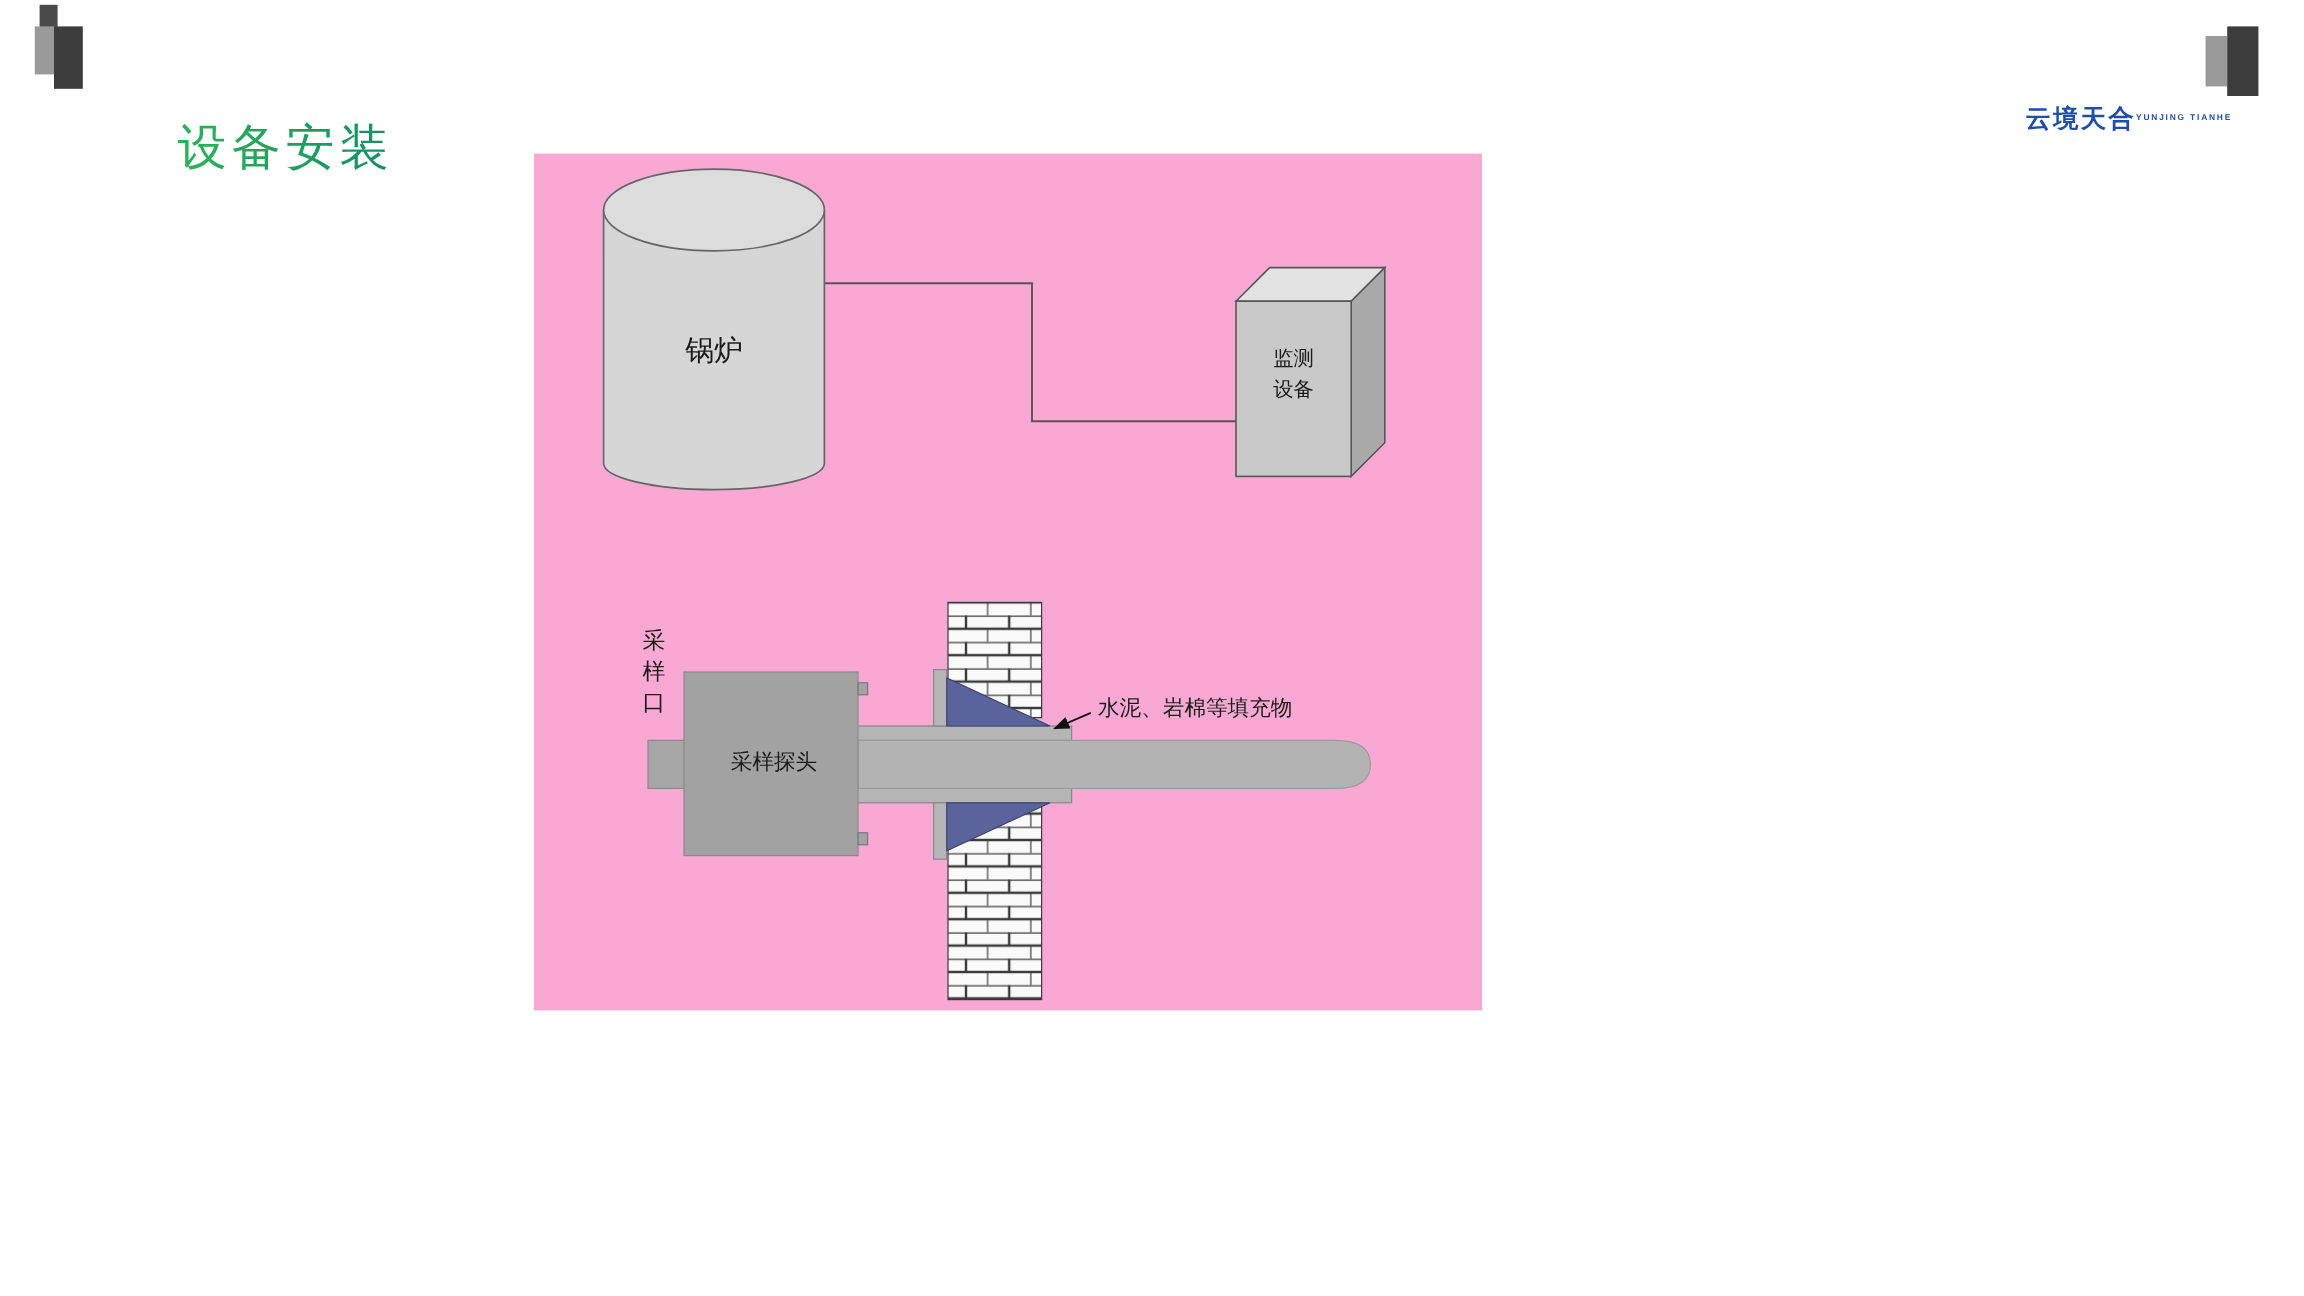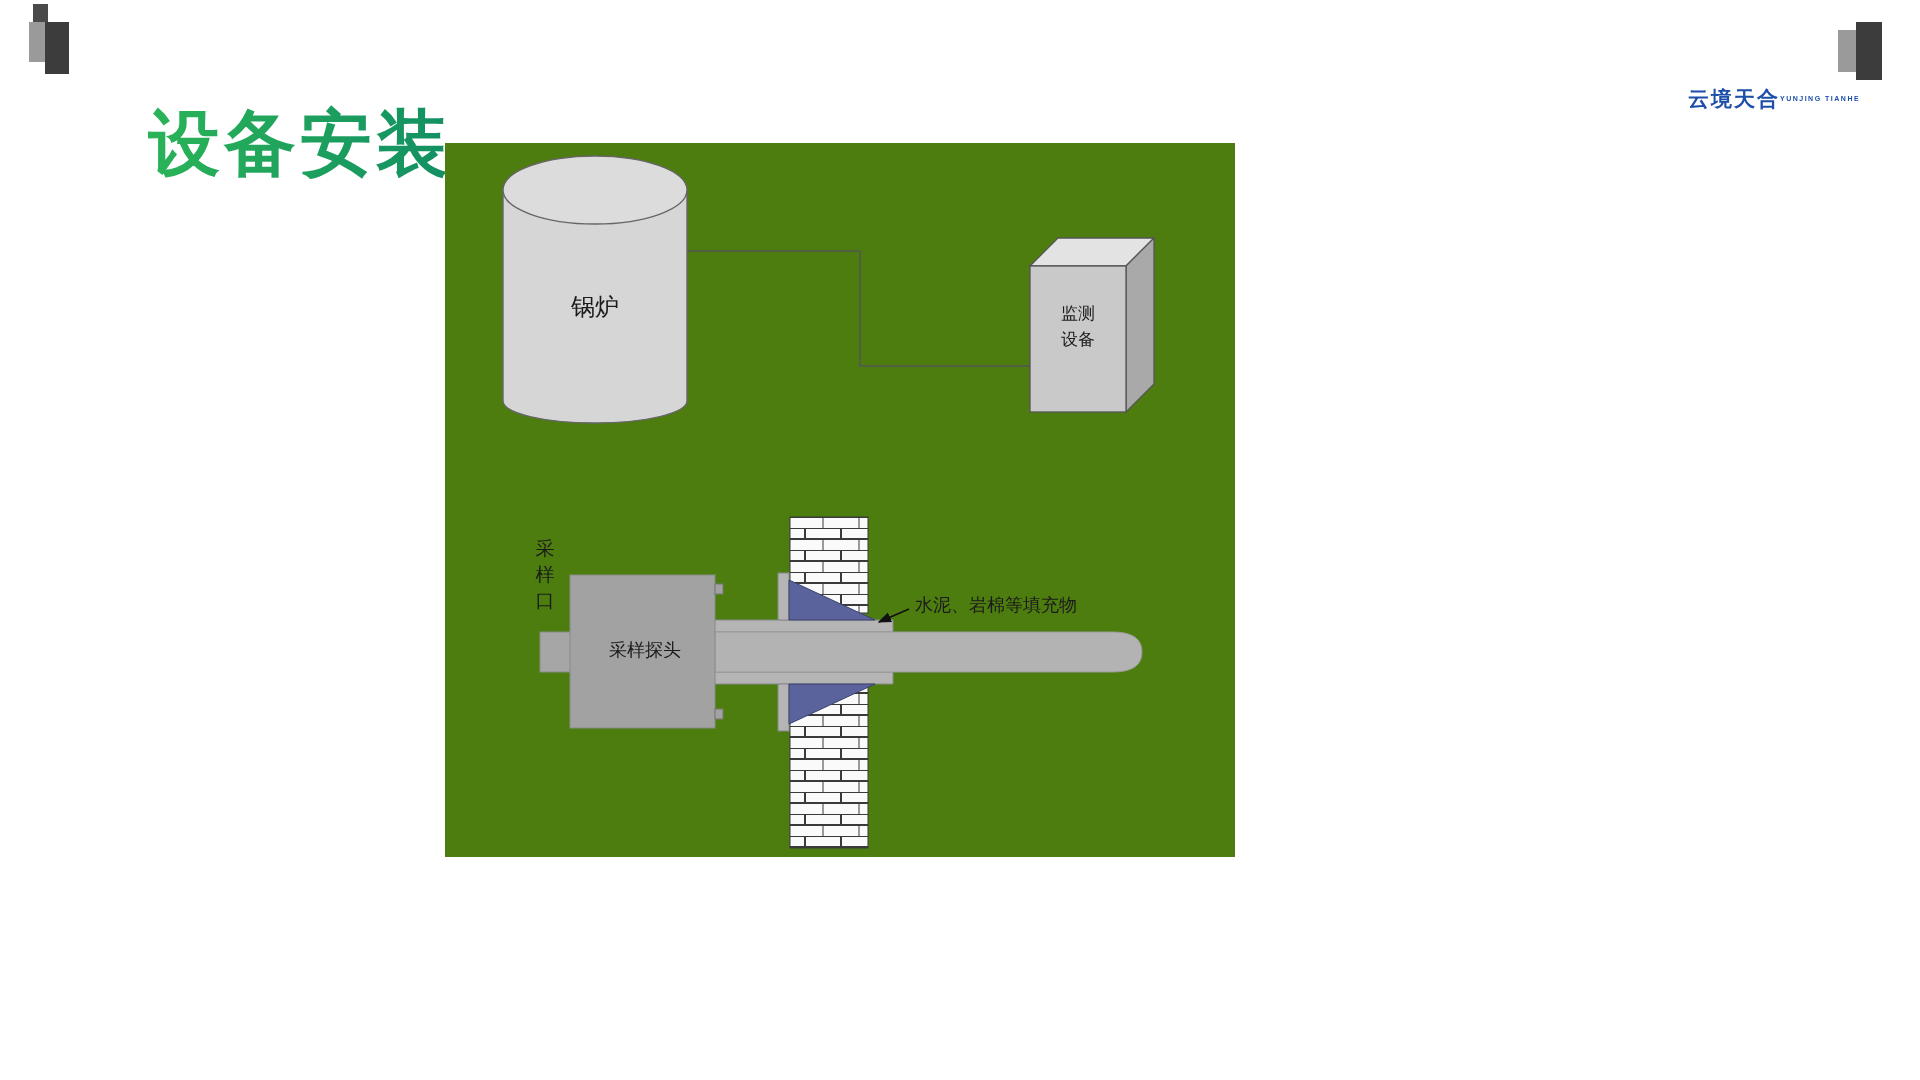--- a/index.html
+++ b/index.html
@@ -10,22 +10,22 @@
     overflow:hidden;
     font-family:"Liberation Sans", sans-serif;
   }
   
   .deco{position:absolute;}
   .deco-rect{position:absolute;}
   
   .slide-title{
     position:absolute;
     left:148px;top:96px;
-    font-size:72px;
-    font-weight:bold;
+    font-size:41px;
+    font-weight:normal;
     letter-spacing:4px;
     color:#1fa257;
     background:linear-gradient(90deg,#2ab457 0%,#128f63 100%);
     -webkit-background-clip:text;
     background-clip:text;
     -webkit-text-fill-color:transparent;
   }
   
   .logo{
     position:absolute;
@@ -45,23 +45,23 @@
     margin-top:2px;
     color:#1d4ea9;
     font-size:7px;
     font-weight:bold;
     letter-spacing:1.5px;
     white-space:nowrap;
   }
   
   .diagram{
     position:absolute;
-    left:445px;top:143px;
+    left:445px;top:128px;
     width:790px;height:714px;
-    background:#4d7c0f;
+    background:#f9a8d4;
   }
   .diagram svg{display:block;font-family:"Liberation Sans", sans-serif;}
   text{fill:#1b1b1b;}
 </style>
 </head>
 <body>
 
 <div class="slide">
 
   <div class="deco">

